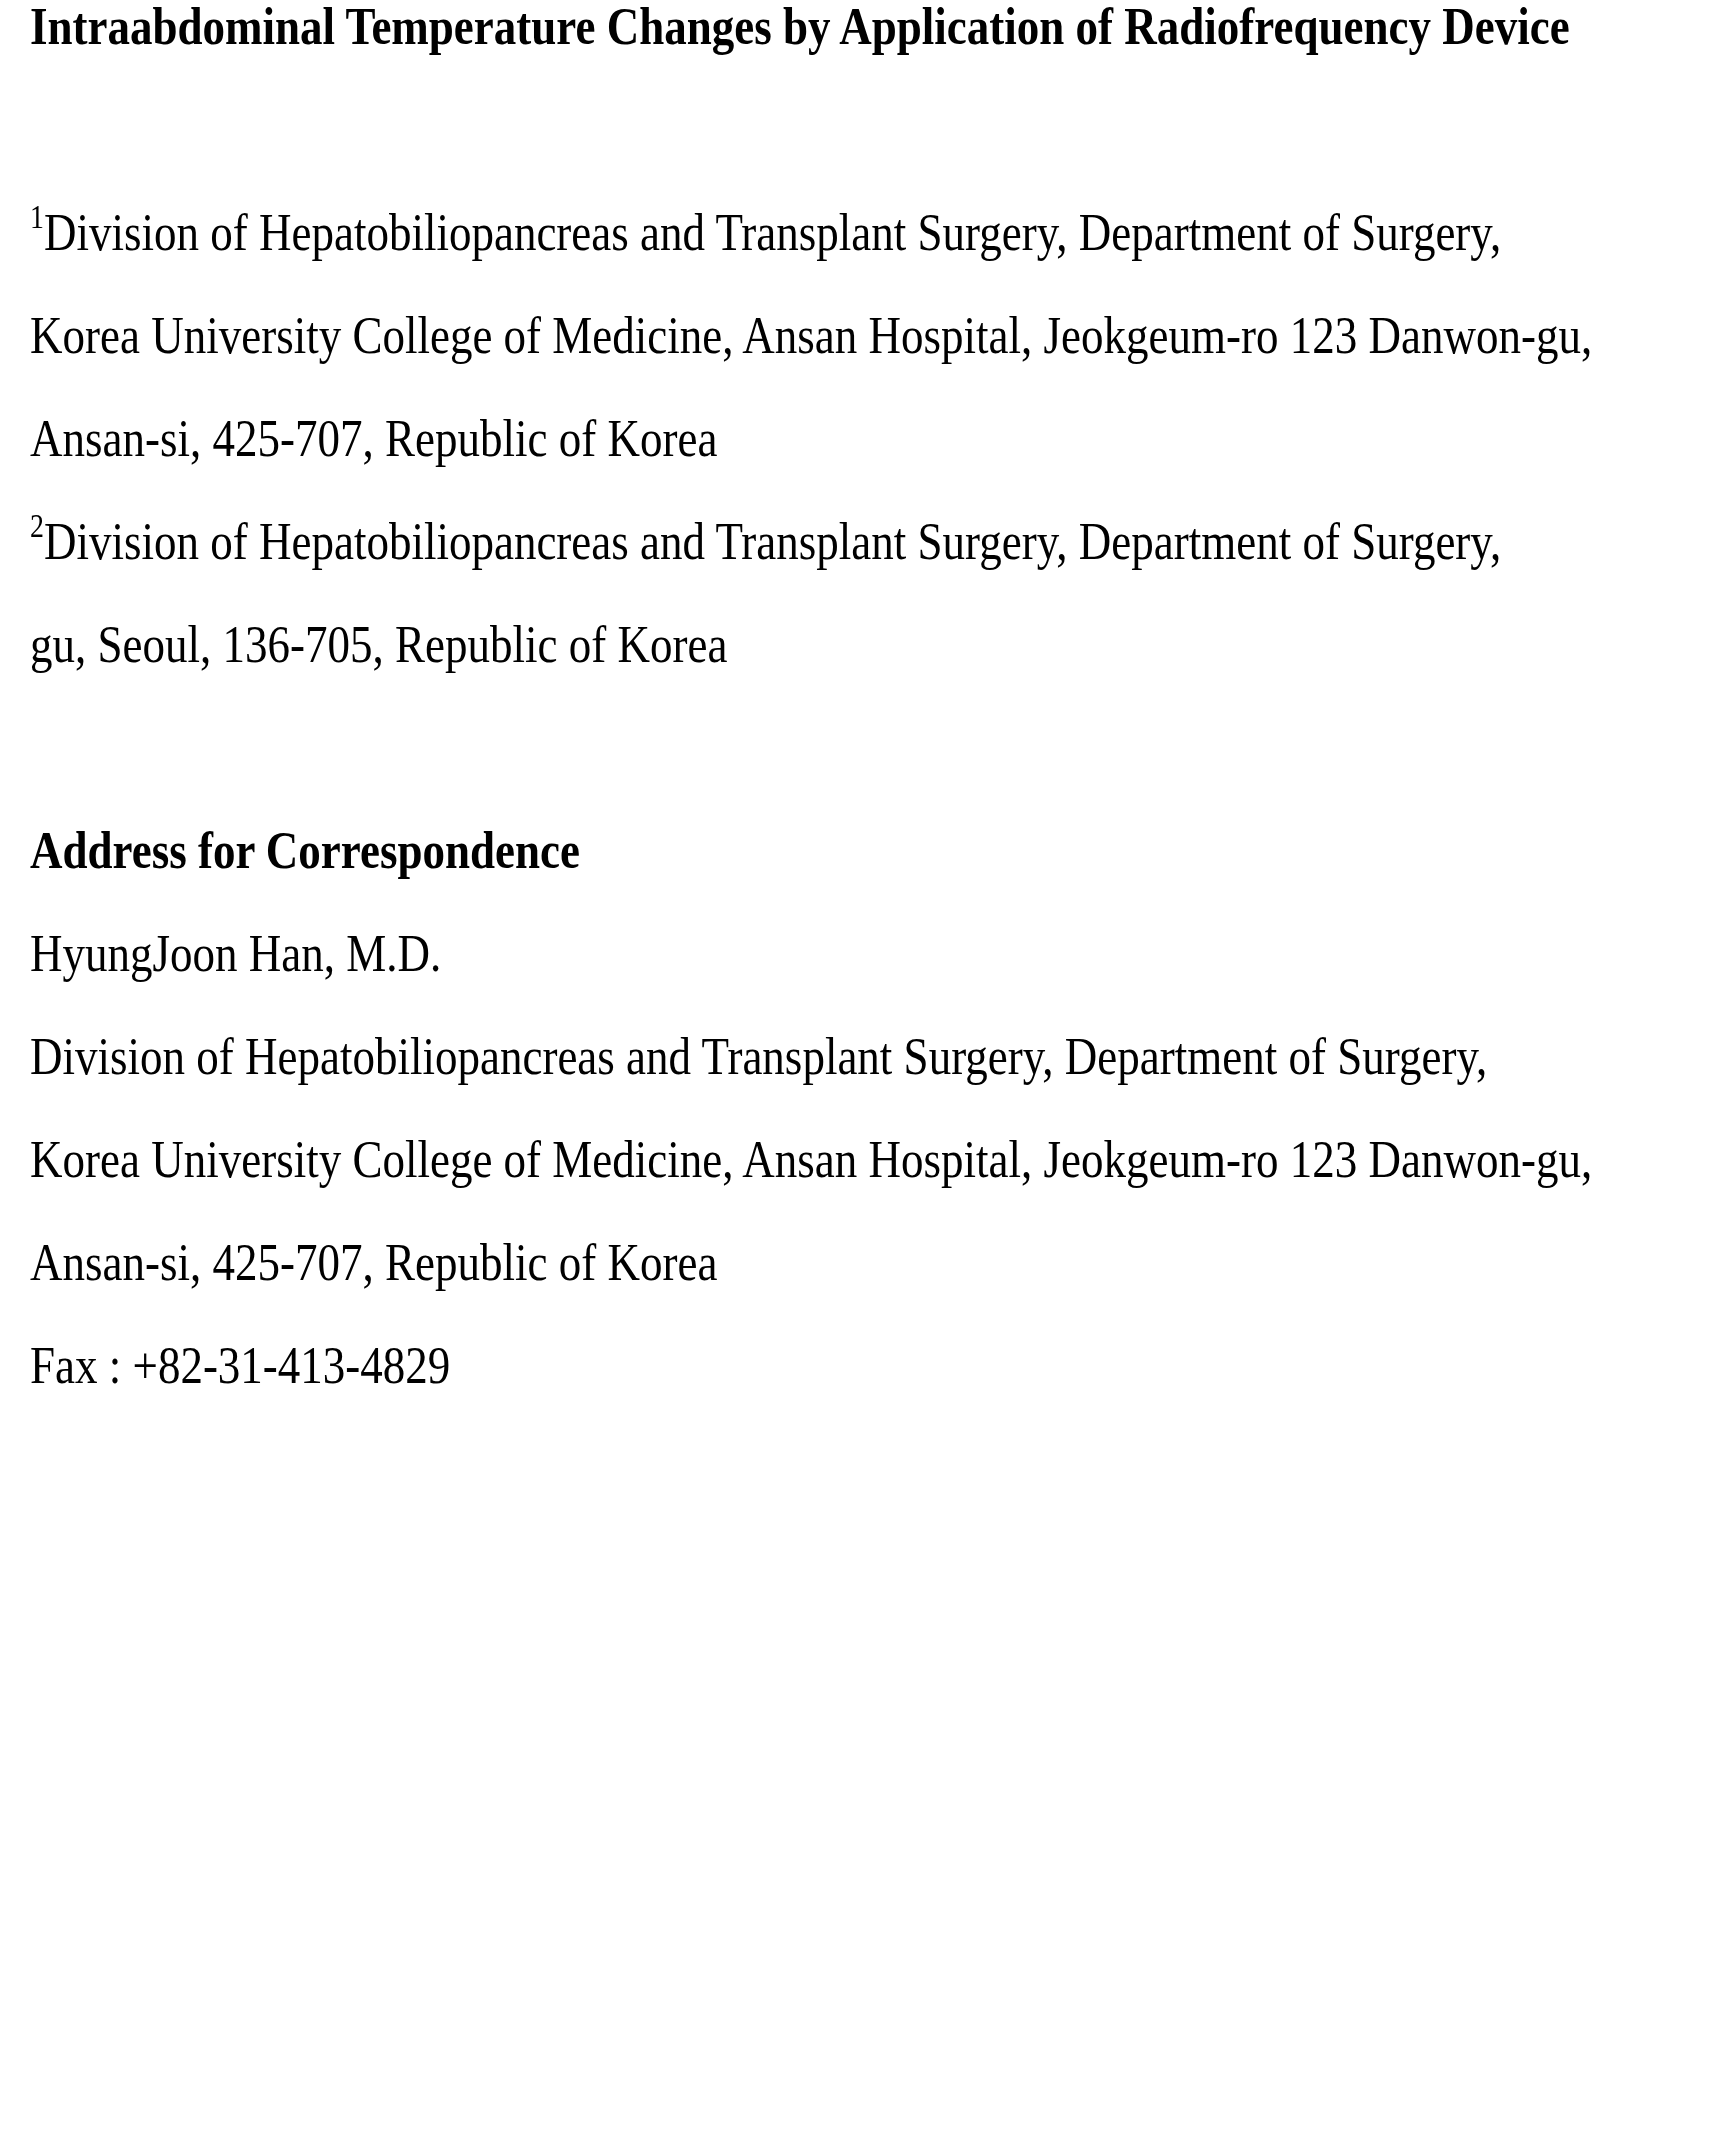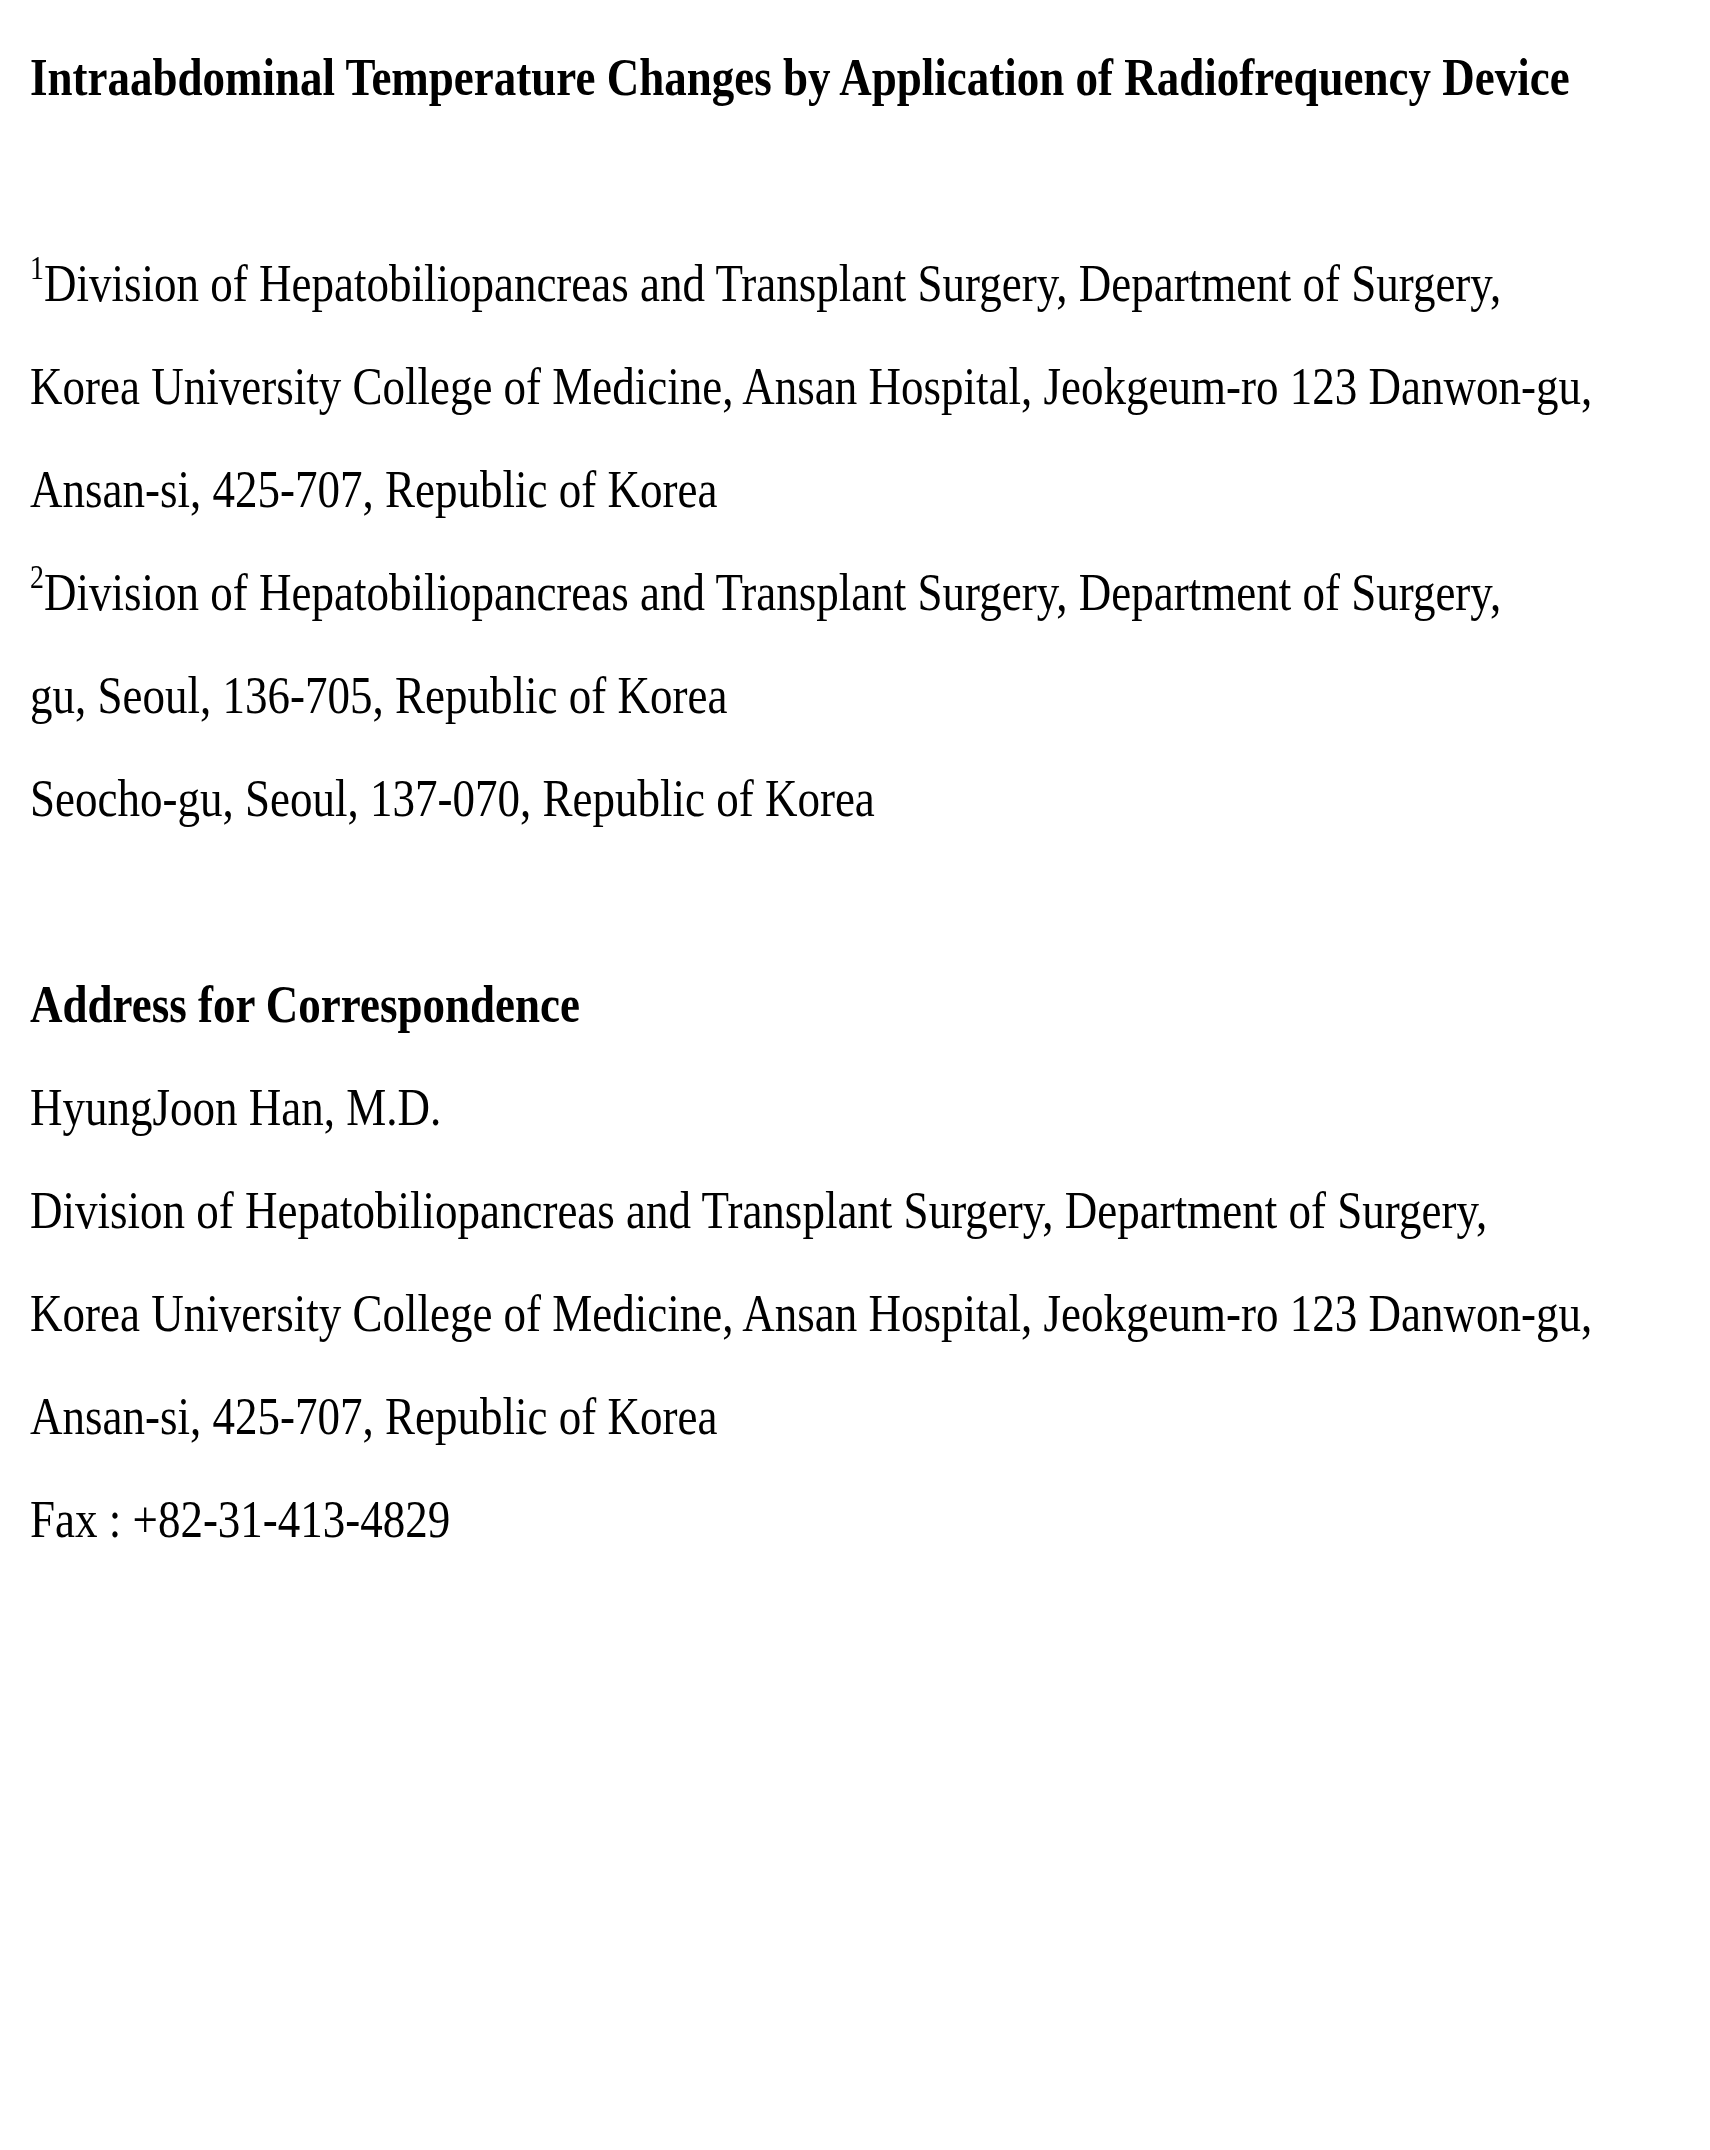--- a/index.html
+++ b/index.html
@@ -18,21 +18,21 @@
     height: 2150px;
     padding: 0 60px 0 30px;
     color: #000000;
     background: #ffffff;
     font-family: "Liberation Serif", "DejaVu Serif", serif;
     font-size: 45px;
   }
   .line {
     height: 103px;
     display: flex;
-    align-items: flex-end;
+    align-items: flex-start;
   }
   
   .li {
     display: block;
     white-space: pre;
     transform: scaleY(1.18);
     transform-origin: 0 50%;
   }
   .bold { font-weight: bold; }
   .sup {
@@ -64,23 +64,20 @@
       <span class="li">Ansan-si, 425-707, Republic of Korea</span>
     </div>
 
   <div class="line">
       <span class="li"><span class="sup">2</span><span>Division of Hepatobiliopancreas and Transplant Surgery, Department of Surgery,</span></span>
     </div>
   <div class="line">
       <span class="li">gu, Seoul, 136-705, Republic of Korea</span>
     </div>
 
-  <div class="line">
-      <span class="li">Seocho-gu, Seoul, 137-070, Republic of Korea</span>
-    </div>
 
   <div class="line"></div>
 
   <div class="line">
       <span class="li bold">Address for Correspondence</span>
     </div>
   <div class="line">
       <span class="li">HyungJoon Han, M.D.</span>
     </div>
   <div class="line">

